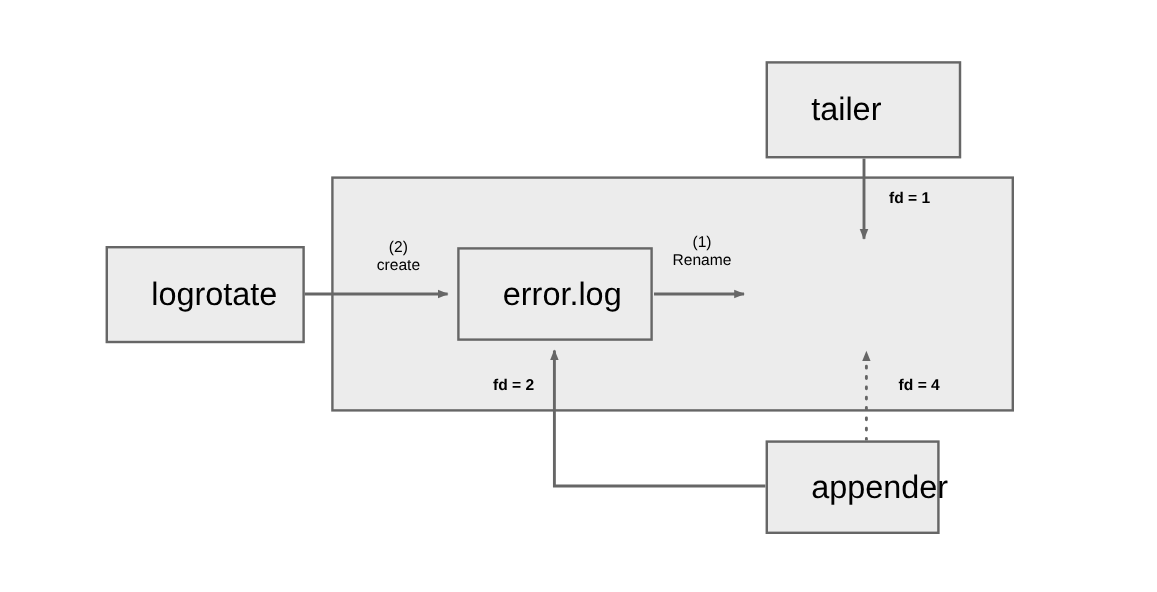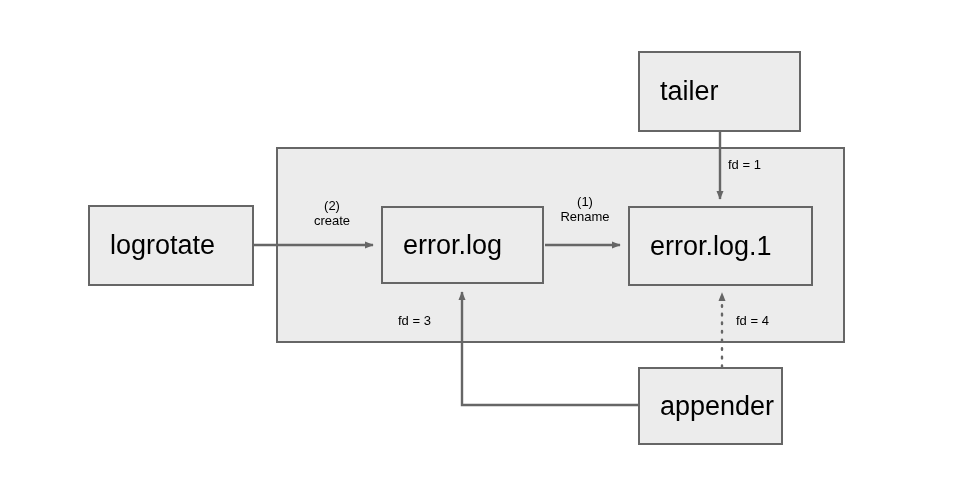--- a/index.html
+++ b/index.html
@@ -26,33 +26,33 @@
     position: absolute;
     box-sizing: border-box;
     background: #ececec;
     border: 2px solid #666666;
     display: flex;
     align-items: center;
     justify-content: flex-start;
     color: #000000;
     font-size: 27px;
     line-height: 1;
-    padding-left: 20px;
+    padding-left: 36px;
     white-space: nowrap;
   }
   .edge-label {
     position: absolute;
     color: #000000;
     font-size: 13px;
     line-height: 1.18;
     text-align: center;
     white-space: pre-line;
     pointer-events: none;
   }
-  .edge-label.left-align { text-align: left; }
+  .edge-label.left-align { text-align: center; font-weight: bold; }
   
   #node-logrotate   { left: 88px;  top: 205px; width: 166px; height: 81px; }
   #node-errorlog    { left: 381px; top: 206px; width: 163px; height: 78px; align-items: center; }
   #node-errorlog1   { left: 628px; top: 206px; width: 185px; height: 80px; }
   #node-tailer      { left: 638px; top: 51px;  width: 163px; height: 81px; }
   #node-appender    { left: 638px; top: 367px; width: 145px; height: 78px; }
   
   #label-create   { left: 297px; top: 198px; width: 70px; }
   #label-rename   { left: 548px; top: 194px; width: 74px; }
   #label-fd1      { left: 728px; top: 157px; width: 60px; }
@@ -88,37 +88,34 @@
   </svg>
 
   <div class="node" id="node-logrotate">
     <span>logrotate</span>
   </div>
 
   <div class="node" id="node-errorlog">
     <span>error.log</span>
   </div>
 
-  <div class="node" id="node-errorlog1">
-    <span>error.log.1</span>
-  </div>
 
   <div class="node" id="node-tailer">
     <span>tailer</span>
   </div>
 
   <div class="node" id="node-appender">
     <span>appender</span>
   </div>
 
   <div class="edge-label" id="label-create">(2)
 create</div>
 
   <div class="edge-label" id="label-rename">(1)
 Rename</div>
 
   <div class="edge-label left-align" id="label-fd1">fd = 1</div>
 
   <div class="edge-label left-align" id="label-fd2">fd = 4</div>
 
-  <div class="edge-label left-align" id="label-fd3">fd = 3</div>
+  <div class="edge-label left-align" id="label-fd3">fd = 2</div>
 
 </div>
 
 </body></html>

